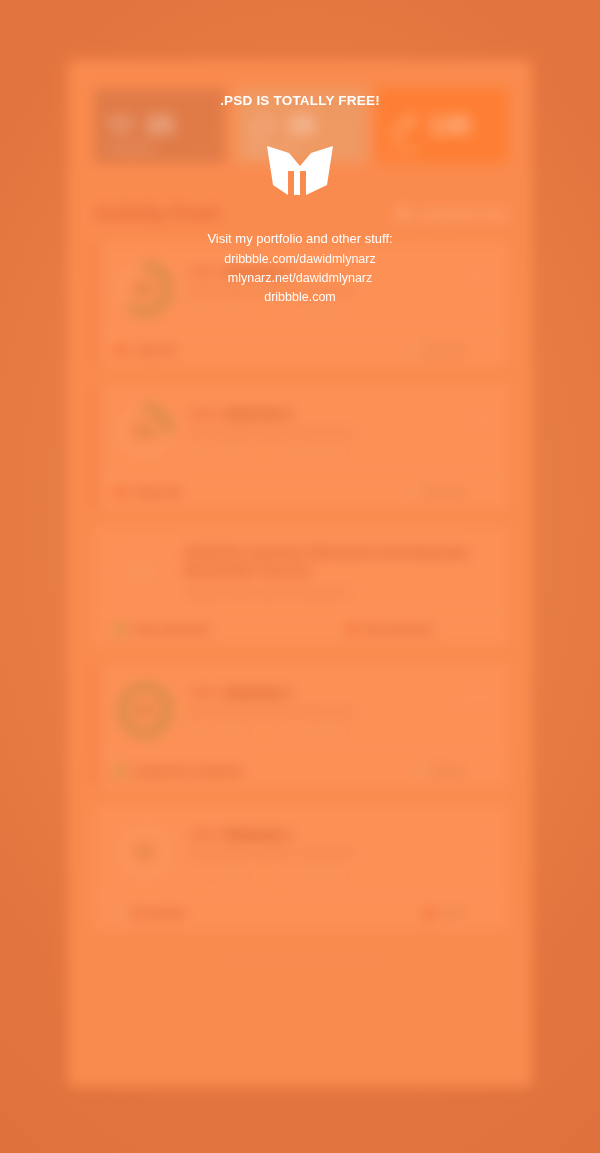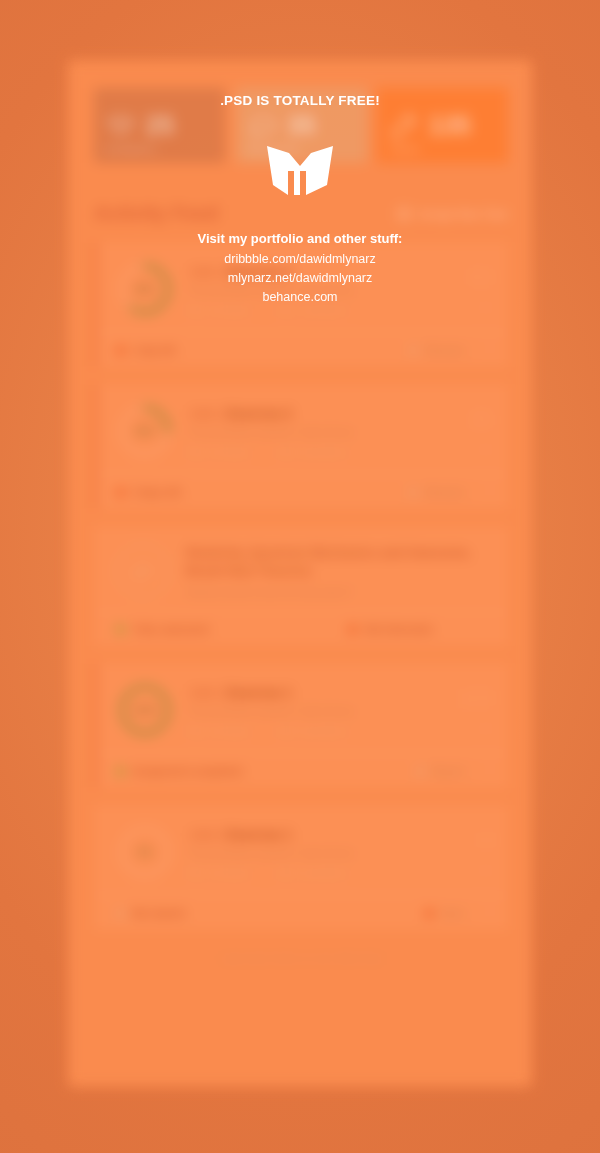--- a/index.html
+++ b/index.html
@@ -112,21 +112,21 @@
 
   
   #overlay { position:absolute; inset:0; }
   .ov-headline { position:absolute; top:93px; left:0; width:100%;
                  text-align:center; color:#fff; font-size:13.5px;
                  font-weight:bold; letter-spacing:.2px; }
   .ov-logo { position:absolute; top:144px; left:50%; transform:translateX(-50%);
              width:68px; height:52px; }
   .ov-logo svg { width:100%; height:100%; display:block; }
   .ov-visit { position:absolute; top:231px; left:0; width:100%;
-              text-align:center; color:#fff; font-size:13px; font-weight:bold; }
+              text-align:center; color:#fff; font-size:13px; font-weight:normal; }
   .ov-links { position:absolute; top:250px; left:0; width:100%;
               text-align:center; }
   .ov-link { display:block; color:#fff; font-size:12.5px; line-height:19px;
              opacity:.97; }
 </style>
 </head>
 <body>
 
 <div id="bg-gradient"></div>
 
@@ -393,15 +393,15 @@
   <div class="ov-logo">
     <svg viewBox="0 0 68 52" fill="#ffffff">
       <path d="M1 2 L23 9 L34 22 L45 9 L67 2 L61 41 L40 51 L40 27 L34 27 L34 51 L28 51 L28 27 L22 27 L22 51 L7 41 Z"></path>
     </svg>
   </div>
 
   <div class="ov-visit">Visit my portfolio and other stuff:</div>
   <div class="ov-links">
     <a class="ov-link">dribbble.com/dawidmlynarz</a>
     <a class="ov-link">mlynarz.net/dawidmlynarz</a>
-    <a class="ov-link">behance.com</a>
+    <a class="ov-link">dribbble.com</a>
   </div>
 </div>
 
 </body></html>

